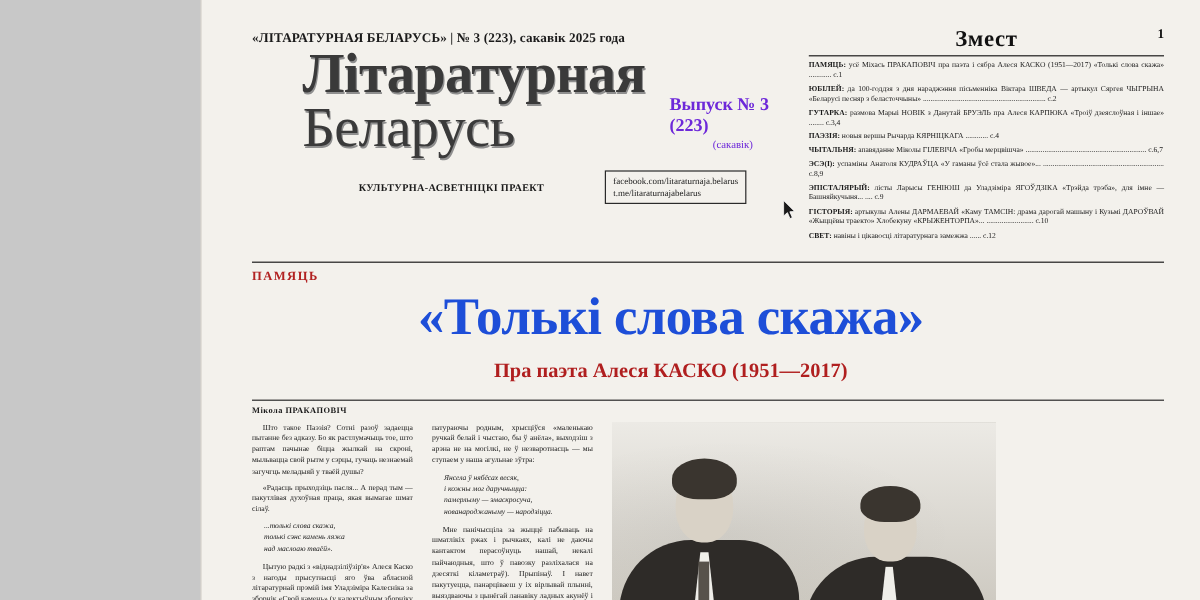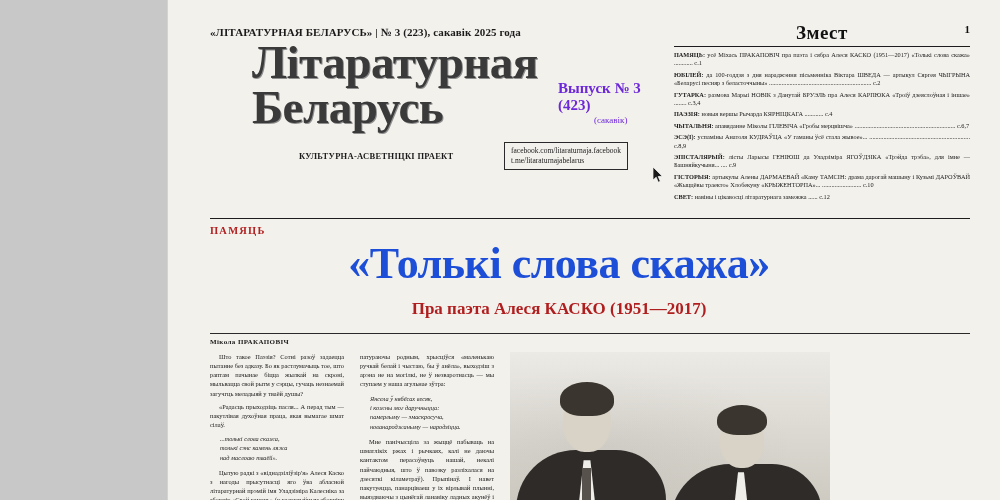--- a/index.html
+++ b/index.html
@@ -85,21 +85,21 @@
     font-family: "Liberation Serif", serif;
     font-weight: bold;
     font-size: 47px;
     line-height: 0.94;
     color: #3a3a3a;
     letter-spacing: -0.5px;
     text-shadow: 1px 1px 0 #8f8f8f;
   }
   .logo-line2 {
     font-family: "Liberation Serif", serif;
-    font-weight: bold;
+    font-weight: normal;
     font-size: 47px;
     line-height: 0.98;
     color: #3a3a3a;
     letter-spacing: -0.5px;
     text-shadow: 1px 1px 0 #8f8f8f;
   }
   .issue-big {
     position: absolute;
     left: 348px;
     top: 40px;
@@ -253,28 +253,28 @@
 <div id="page">
 
   <div class="masthead-top">
     <div class="left-block">
       <div class="issue-line">«ЛІТАРАТУРНАЯ БЕЛАРУСЬ»  |  № 3 (223), сакавік 2025 года</div>
       <div class="logo-wrap">
         <div class="logo-line1">Літаратурная</div>
         <div class="logo-line2">Беларусь</div>
         <div class="issue-big">
           <span>Выпуск № 3</span><br>
-          <span>(423)</span>
+          <span>(223)</span>
           <span class="sak">(сакавік)</span>
         </div>
       </div>
       <div class="tagline-row">
         <div class="tagline">КУЛЬТУРНА-АСВЕТНІЦКІ ПРАЕКТ</div>
         <div class="social-box">
-          <div>facebook.com/litaraturnaja.facebook</div>
+          <div>facebook.com/litaraturnaja.belarus</div>
           <div>t.me/litaraturnajabelarus</div>
           <svg class="cursor" viewBox="0 0 11 17">
             <polygon points="0,0 0,13 3.2,10.2 5.3,15.2 7.3,14.3 5.2,9.5 9.3,9.3" fill="#1a1a1a" stroke="#fff" stroke-width="0.7"></polygon>
           </svg>
         </div>
       </div>
     </div>
 
     <div class="zmest-wrap">
       <div class="zmest-pagenum">1</div>

